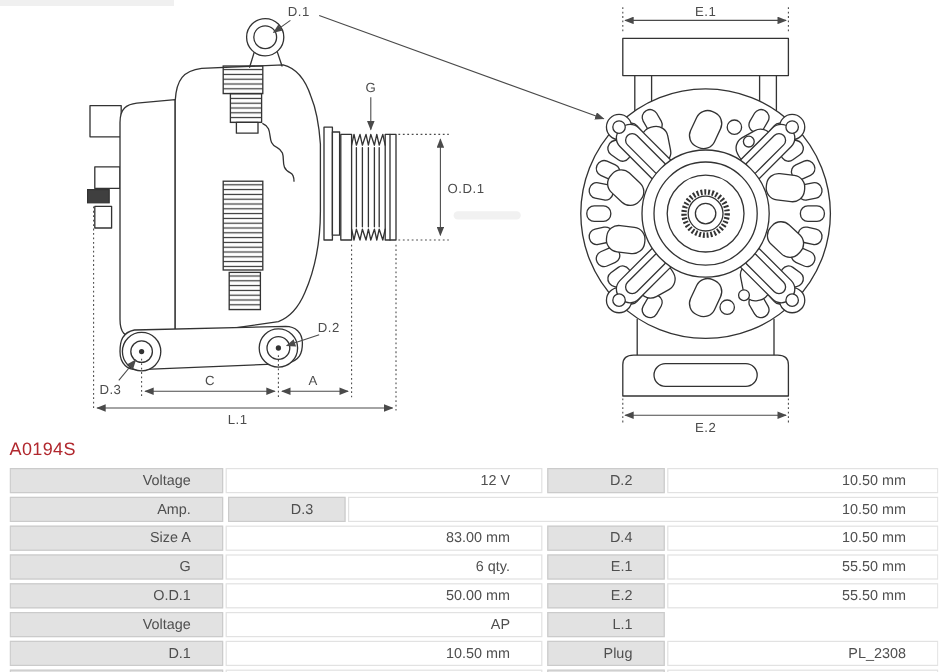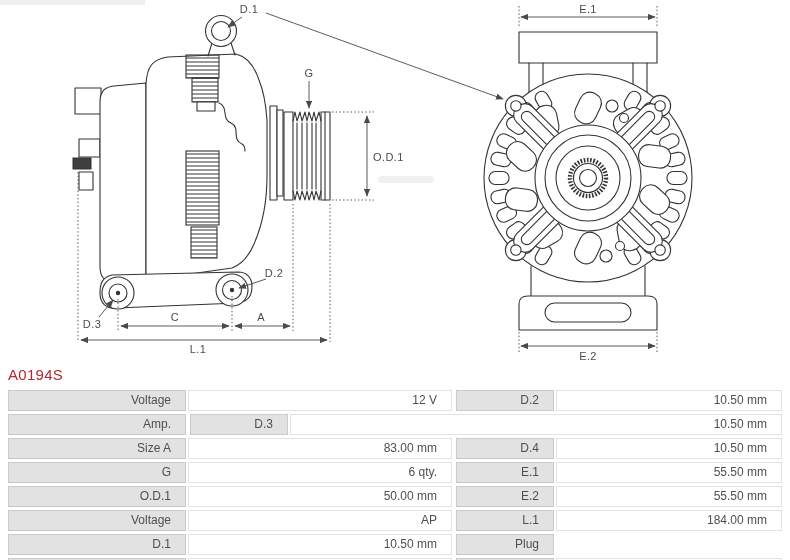--- a/index.html
+++ b/index.html
@@ -7,21 +7,21 @@
         font-family:"Liberation Sans",sans-serif;}
   .wm-strip{position:absolute;left:0;top:0;width:145px;height:5px;background:#ececec;opacity:.8;}
   .wm-smudge{position:absolute;left:378px;top:176px;width:56px;height:7px;background:#f1f1f1;border-radius:4px;}
   .art{position:absolute;left:0;top:0;}
   .part-no{position:absolute;left:8px;top:366px;font-size:15px;font-weight:400;
            color:#b1282e;letter-spacing:.3px;}
   .spec-table{position:absolute;left:8px;right:8px;top:390px;bottom:0;overflow:hidden;
               display:flex;flex-direction:column;gap:3px;}
   .spec-row{display:flex;gap:2px;flex:0 0 21px;}
   .cell{box-sizing:border-box;height:21px;line-height:19px;font-size:12px;color:#4f4f4f;
-        text-align:right;padding-right:14px;overflow:hidden;white-space:nowrap;}
+        text-align:right;padding-right:26px;overflow:hidden;white-space:nowrap;}
   .lbl{background:#e2e2e2;border:1px solid #cbcbcb;}
   .val{background:#ffffff;border:1px solid #e2e2e2;}
   .c1{width:178px;}
   .c2{width:264px;}
   .c3{width:98px;margin-left:2px;}
   .c4{flex:1;}
   svg text{font-family:"Liberation Sans",sans-serif;font-size:11px;fill:#4c4c4c;letter-spacing:.4px;}
   .ln{stroke:#333;stroke-width:1.1;fill:#fff;stroke-linejoin:round;stroke-linecap:round;}
   .lnf{stroke:#333;stroke-width:1.1;fill:none;stroke-linejoin:round;stroke-linecap:round;}
   .dim{stroke:#4a4a4a;stroke-width:.9;fill:none;}
@@ -255,26 +255,26 @@
     <div class="spec-row">
       <div class="cell lbl c1">O.D.1</div>
       <div class="cell val c2">50.00 mm</div>
       <div class="cell lbl c3">E.2</div>
       <div class="cell val c4">55.50 mm</div>
     </div>
     <div class="spec-row">
       <div class="cell lbl c1">Voltage</div>
       <div class="cell val c2">AP</div>
       <div class="cell lbl c3">L.1</div>
-      <div class="cell val c4">184.00 mm</div>
     </div>
     <div class="spec-row">
       <div class="cell lbl c1">D.1</div>
       <div class="cell val c2">10.50 mm</div>
       <div class="cell lbl c3">Plug</div>
+      <div class="cell val c4">PL_2308</div>
     </div>
     <div class="spec-row">
       <div class="cell lbl c1"></div>
       <div class="cell val c2"></div>
       <div class="cell lbl c3"></div>
       <div class="cell val c4"></div>
     </div>
   </div>
 
 </div>

